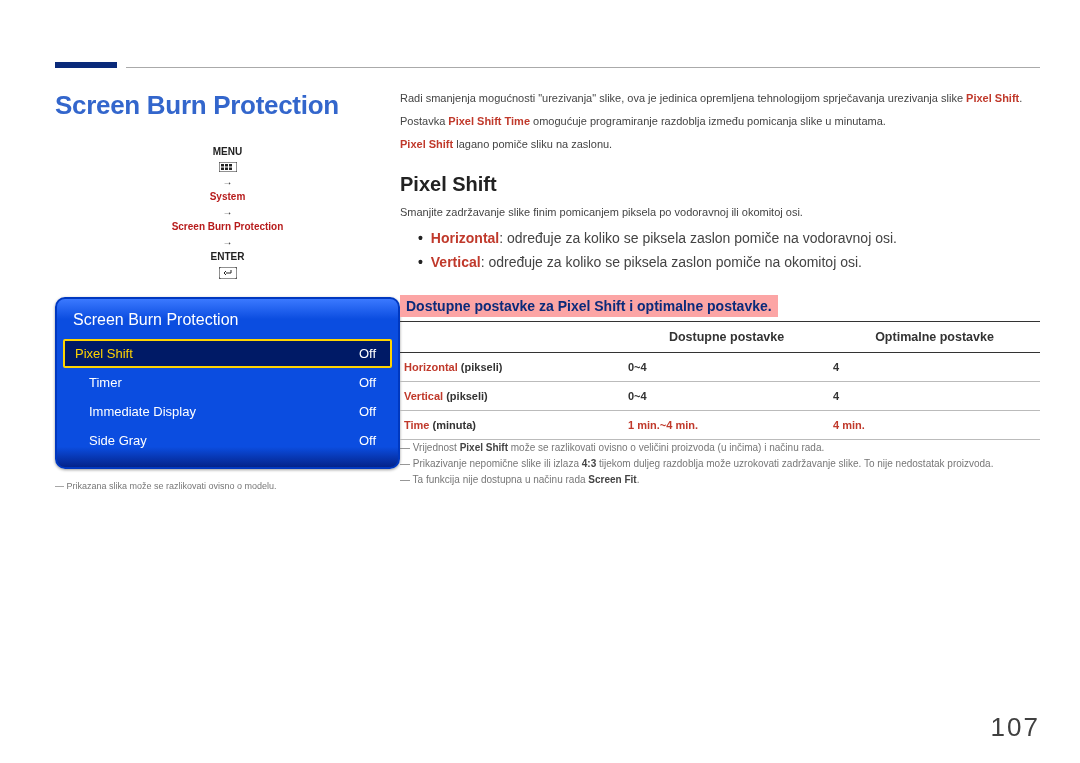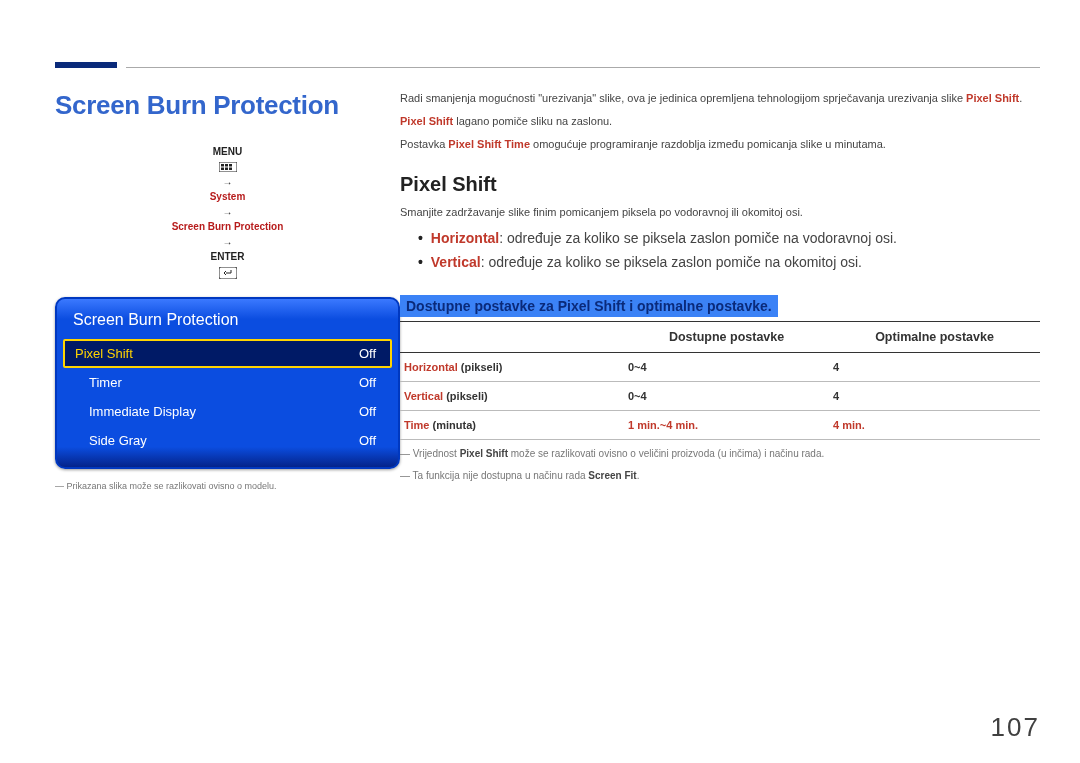--- a/index.html
+++ b/index.html
@@ -71,21 +71,21 @@
 
   .para { font-size:11px; color:#444; line-height:1.55; margin-bottom:6px; }
   .hl { color:#c0392b; font-weight:700; }
   .bold { font-weight:700; }
   .h2 { font-size:20px; font-weight:700; color:#222; margin:20px 0 8px 0; }
   ul.b { list-style: none; margin-left:18px; }
   ul.b li { font-size:14px; color:#444; line-height:1.7; }
   ul.b li::before { content:"• "; color:#222; font-weight:700; margin-right:4px;}
 
   .subhead {
-    background:#3b82f6;
+    background:#fca5a5;
     display:inline-block;
     font-size:14px; font-weight:700; color:#0a2a7a;
     padding:3px 6px;
     margin:20px 0 0 0;
   }
 
   table.settings {
     width:100%;
     border-collapse: collapse;
     font-size:11px;
@@ -94,21 +94,21 @@
   table.settings th {
     font-weight:700; font-size:12.5px; text-align:center; padding:8px 4px;
     border-top:1px solid #333; border-bottom:1px solid #333;
   }
   table.settings th:first-child { text-align:left; width:35%; }
   table.settings td { padding:8px 4px; border-bottom:1px solid #bbb; }
   table.settings td:first-child { font-weight:700; }
   table.settings td:nth-child(2), table.settings td:nth-child(3){ font-weight:700; }
   table.settings .redcell { color:#c0392b; }
 
-  .foot-note { font-size:10px; color:#777; line-height:1.6; margin-top:6px; padding-left:10px; text-indent:-10px;}
+  .foot-note { font-size:10px; color:#777; line-height:1.6; padding-left:10px; text-indent:-10px;}
   .foot-note::before { content:"― "; }
   .foot-note .bold { color:#444; }
 
   .pagenum {
     position:absolute;
     right:40px; bottom:20px;
     font-size:26px; color:#404040; letter-spacing:2px;
   }
 </style>
 </head>
@@ -169,24 +169,24 @@
     </div>
 
     <div class="left-note">Prikazana slika može se razlikovati ovisno o modelu.</div>
   </div>
 
   <div class="right">
     <p class="para">
       <span>Radi smanjenja mogućnosti "urezivanja" slike, ova je jedinica opremljena tehnologijom sprječavanja urezivanja slike </span><span class="hl">Pixel Shift</span><span>.</span>
     </p>
     <p class="para">
+      <span>Postavka </span><span class="hl">Pixel Shift Time</span><span> omogućuje programiranje razdoblja između pomicanja slike u minutama.</span>
+    </p>
+    <p class="para">
       <span class="hl">Pixel Shift</span><span> lagano pomiče sliku na zaslonu.</span>
-    </p>
-    <p class="para">
-      <span>Postavka </span><span class="hl">Pixel Shift Time</span><span> omogućuje programiranje razdoblja između pomicanja slike u minutama.</span>
     </p>
 
     <div class="h2">Pixel Shift</div>
     <p class="para">Smanjite zadržavanje slike finim pomicanjem piksela po vodoravnoj ili okomitoj osi.</p>
     <ul class="b">
       <li><span class="hl">Horizontal</span><span>: određuje za koliko se piksela zaslon pomiče na vodoravnoj osi.</span></li>
       <li><span class="hl">Vertical</span><span>: određuje za koliko se piksela zaslon pomiče na okomitoj osi.</span></li>
     </ul>
 
     <div class="subhead">Dostupne postavke za Pixel Shift i optimalne postavke.</div>
@@ -215,18 +215,21 @@
           <td class="redcell">1 min.~4 min.</td>
           <td class="redcell">4 min.</td>
         </tr>
       </tbody>
     </table>
 
     <p class="foot-note">
       <span>Vrijednost </span><span class="bold">Pixel Shift</span><span> može se razlikovati ovisno o veličini proizvoda (u inčima) i načinu rada.</span>
     </p>
     <p class="foot-note">
+      <span>Prikazivanje nepomične slike ili izlaza </span><span class="bold">4:3</span><span> tijekom duljeg razdoblja može uzrokovati zadržavanje slike. To nije nedostatak proizvoda.</span>
+    </p>
+    <p class="foot-note">
       <span>Ta funkcija nije dostupna u načinu rada </span><span class="bold hl">Screen Fit</span><span>.</span>
     </p>
   </div>
 </div>
 
 <div class="pagenum">107</div>
 
 </body></html>

